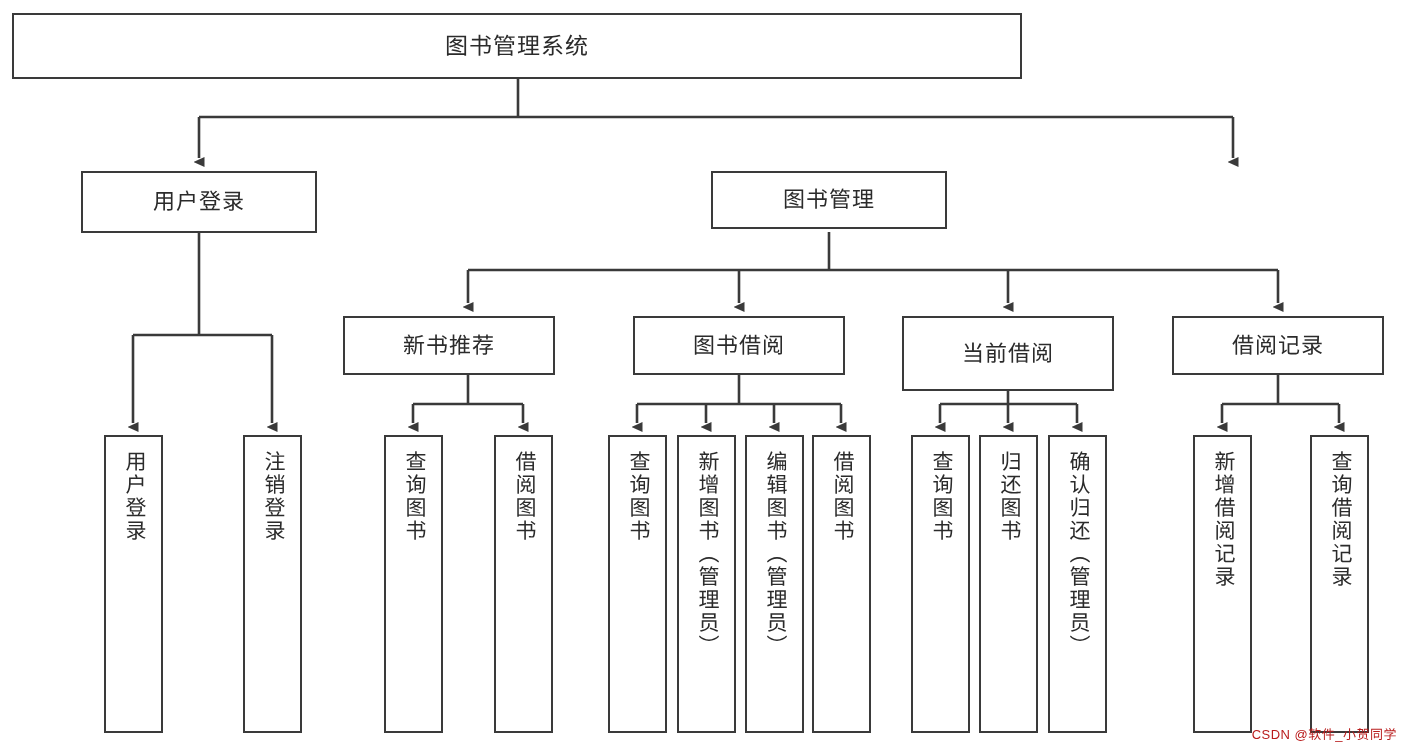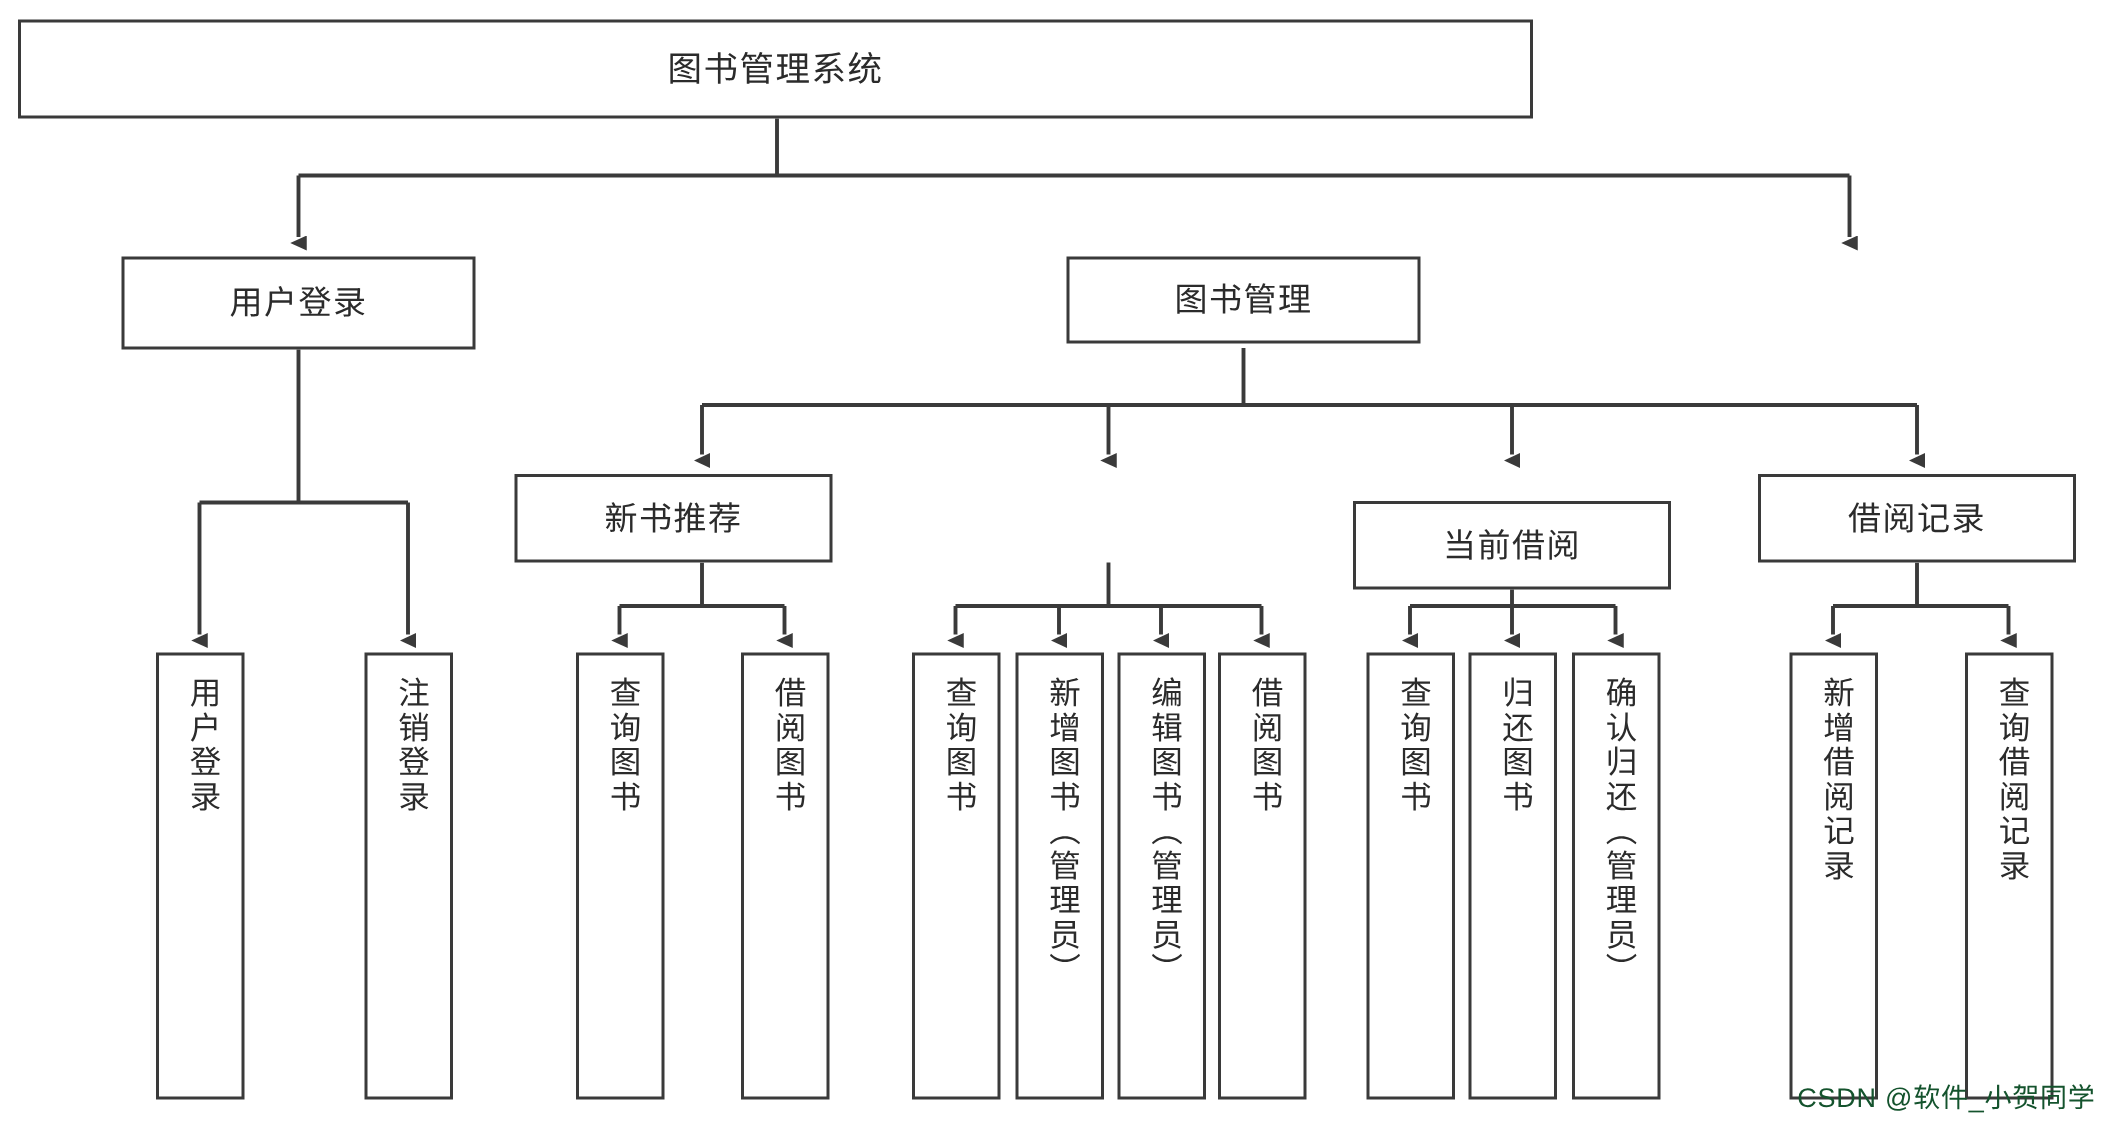--- a/index.html
+++ b/index.html
@@ -70,22 +70,22 @@
     letter-spacing: 2px;
     white-space: nowrap;
     color: #2b2b2b;
   }
 
   
   #watermark {
     position: absolute;
     right: 8px;
     bottom: 4px;
-    font-size: 18px;
-    color: #14532d;
+    font-size: 13px;
+    color: #b91c1c;
     letter-spacing: 0.5px;
     white-space: nowrap;
     z-index: 3;
     user-select: none;
   }
 </style>
 </head>
 <body>
 
 <div id="canvas">
@@ -149,22 +149,25 @@
   </div>
 
   <div class="node horiz" style="left:711px; top:171px; width:236px; height:58px;">
     <span>图书管理</span>
   </div>
 
   <div class="node horiz" style="left:343px; top:316px; width:212px; height:59px;">
     <span>新书推荐</span>
   </div>
 
-
-  <div class="node horiz" style="left:902px; top:316px; width:212px; height:59px;margin-top:18px;">
+  <div class="node horiz" style="left:633px; top:316px; width:212px; height:59px;">
+    <span>图书借阅</span>
+  </div>
+
+  <div class="node horiz" style="left:902px; top:316px; width:212px; height:75px;">
     <span>当前借阅</span>
   </div>
 
   <div class="node horiz" style="left:1172px; top:316px; width:212px; height:59px;">
     <span>借阅记录</span>
   </div>
 
   <div class="node vert" style="left:104px; top:435px; width:59px; height:298px;">
     <span class="vlabel">用户登录</span>
   </div>

